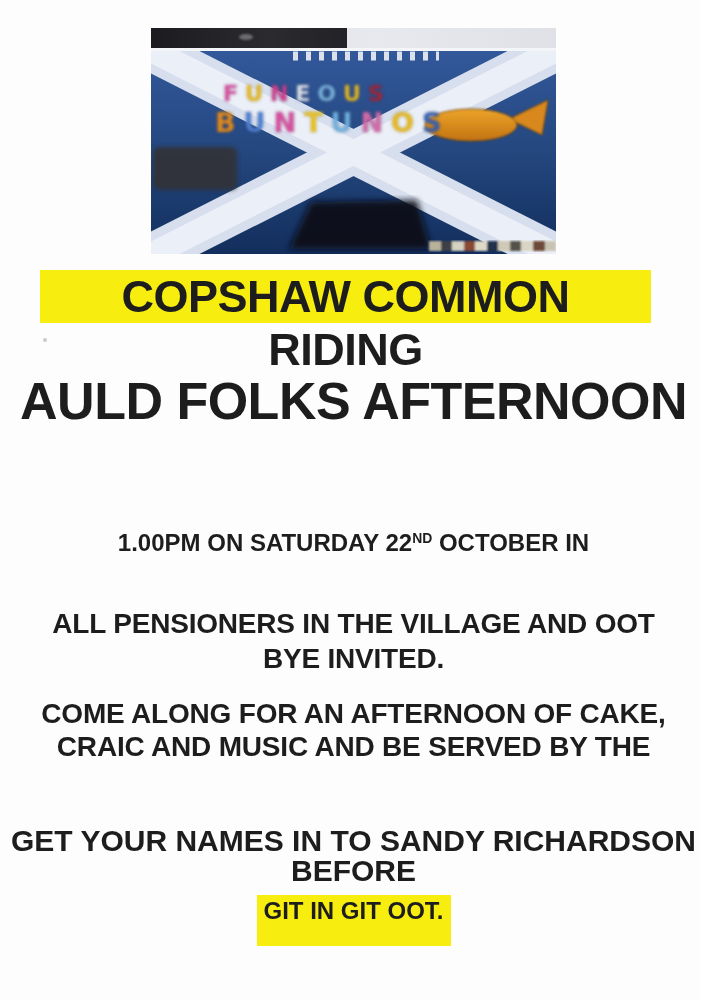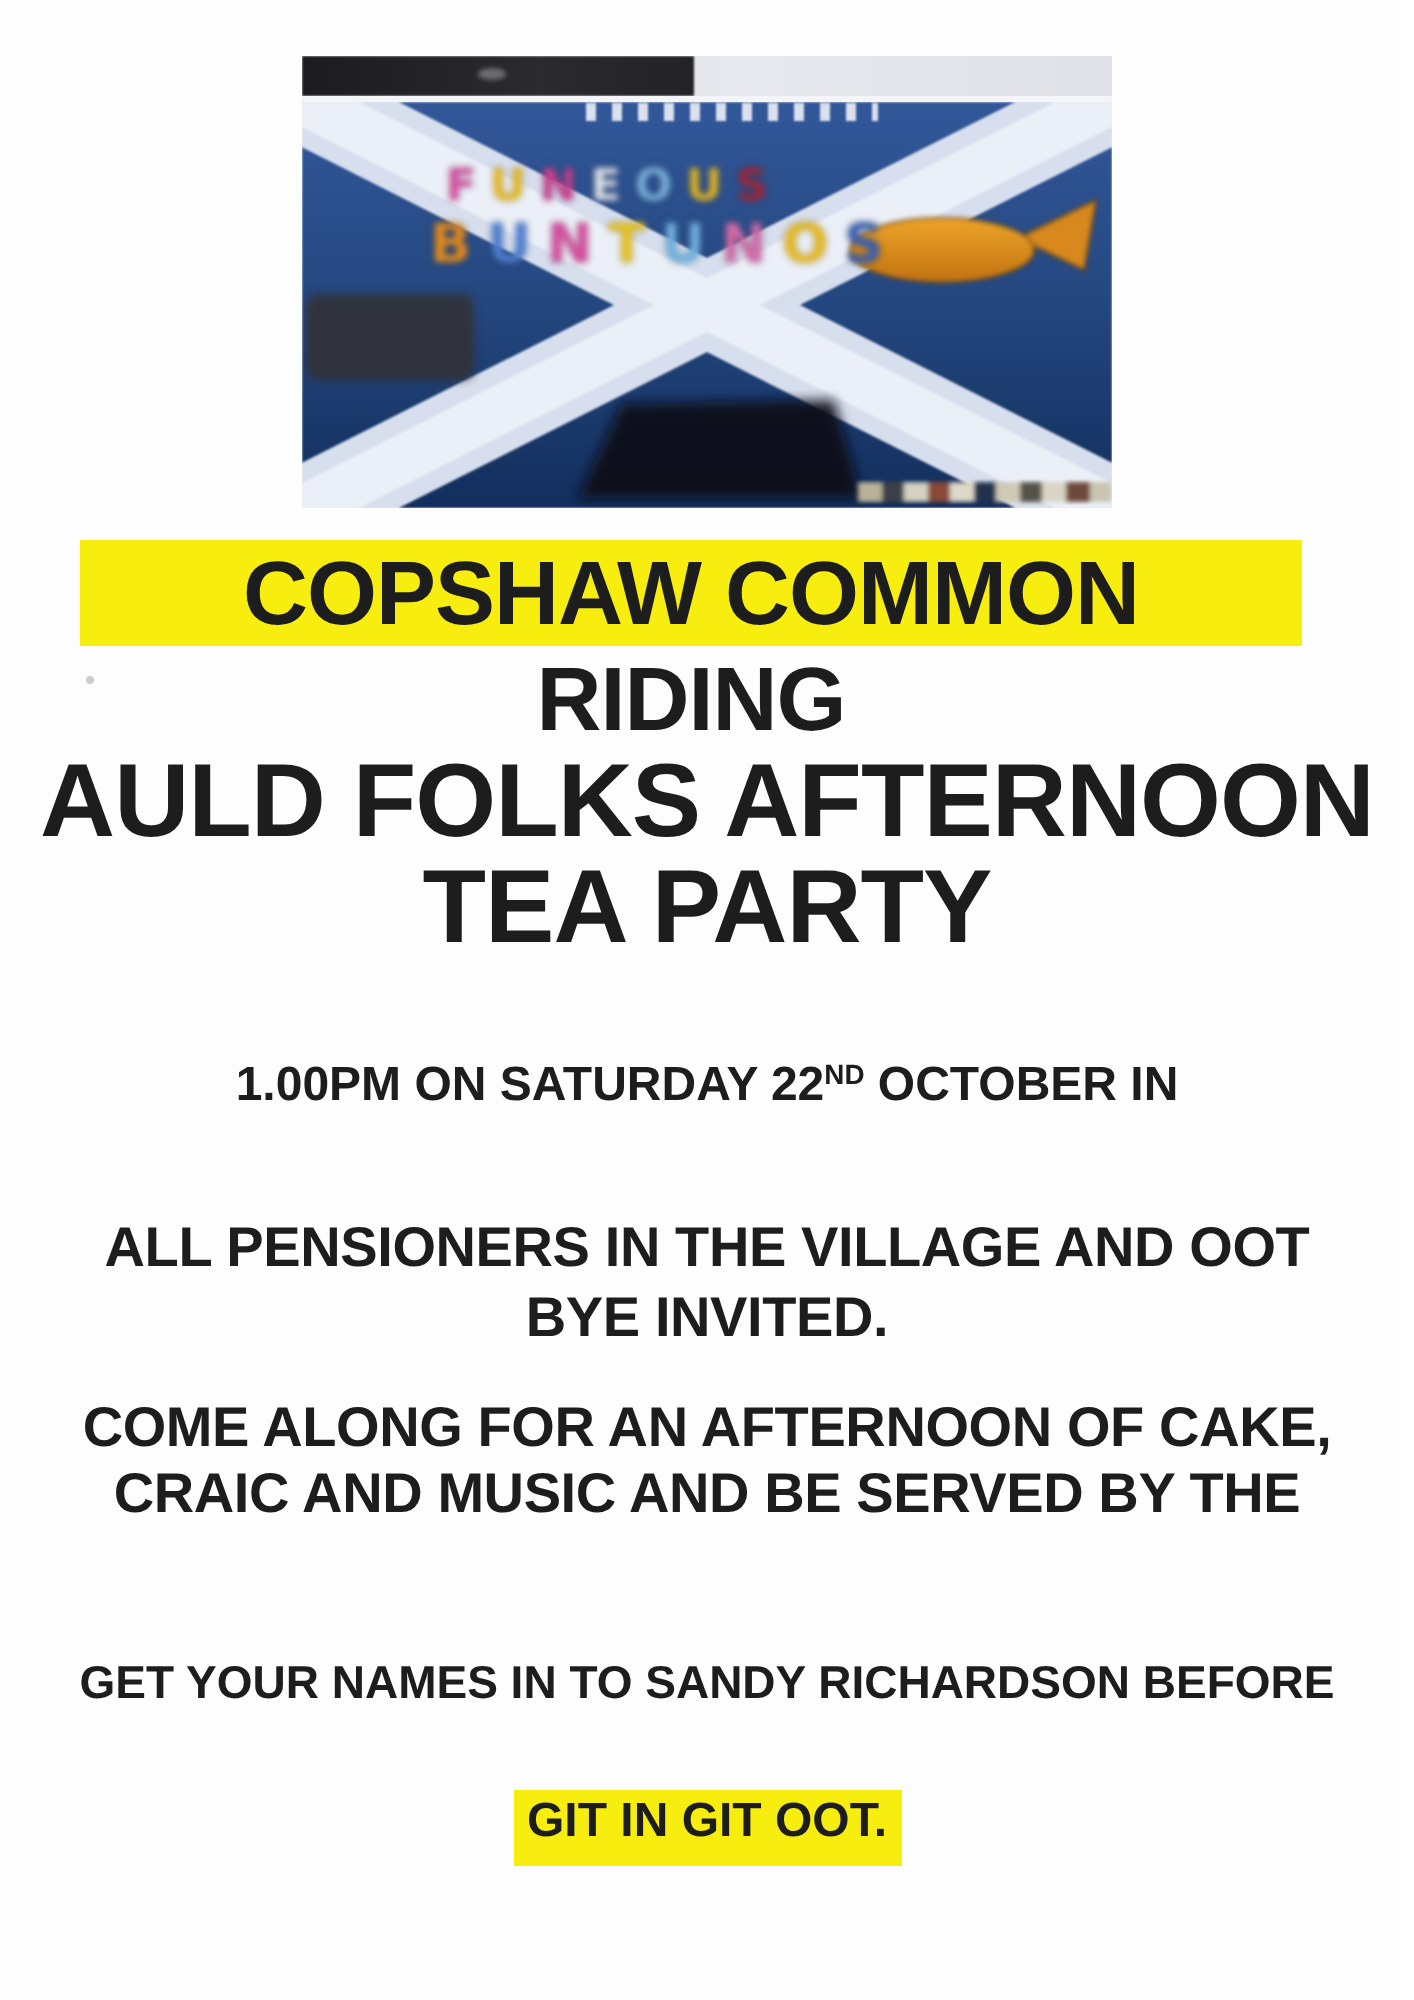--- a/index.html
+++ b/index.html
@@ -79,24 +79,24 @@
   .venue {
     display: inline-block;
     padding: 1px 8px 2px 8px;
     color: #141414;
   }
 
   .invite { top: 606px; font-size: 28px; line-height: 35px; letter-spacing: -0.2px; }
 
   .description { top: 697px; font-size: 28px; line-height: 33px; letter-spacing: -0.2px; }
 
-  .rsvp { top: 826px; font-size: 23px; line-height: 30px; }
+  .rsvp { top: 826px; font-size: 30px; line-height: 30px; }
 
   .footer-row { top: 895px; font-size: 24px; }
-  .footer-highlight { display: inline-block; padding: 2px 7px 8px 7px; }
+  .footer-highlight { display: inline-block; padding: 2px 7px 21px 7px; }
 
   .sup {
     font-size: 0.58em;
     position: relative;
     top: -0.55em;
     letter-spacing: 0;
   }
 
   .speck {
     position: absolute; left: 43px; top: 338px;
@@ -176,21 +176,20 @@
     </div>
     <div class="white-gap"></div>
   </div>
 
   <div class="banner" style="background: rgb(247, 238, 16);">COPSHAW COMMON RIDING</div>
 
   <div class="speck"></div>
 
   <div class="center-block headline">
     <div>AULD FOLKS AFTERNOON</div>
-    <div>TEA PARTY</div>
   </div>
 
   <div class="center-block dateline">
     <div><span>1.00PM ON SATURDAY 22</span><span class="sup">ND</span><span> OCTOBER IN</span></div>
   </div>
 
   <div class="center-block invite">
     <div>ALL PENSIONERS IN THE VILLAGE AND OOT</div>
     <div>BYE INVITED.</div>
   </div>

